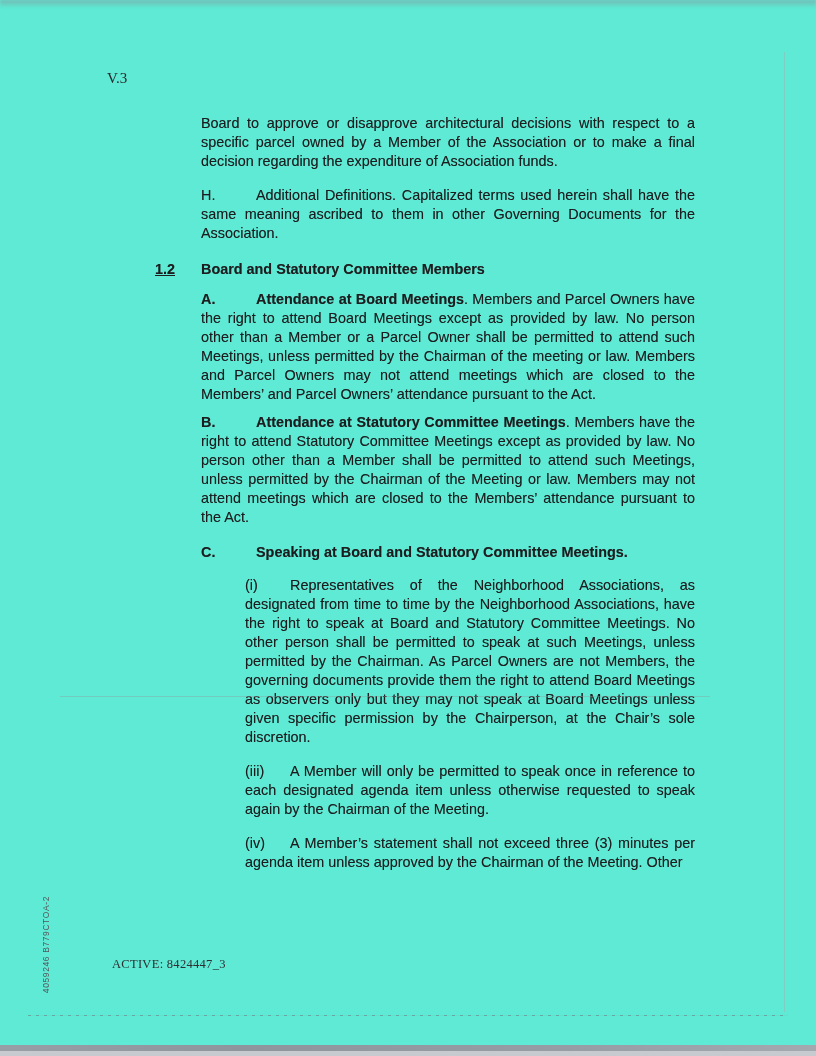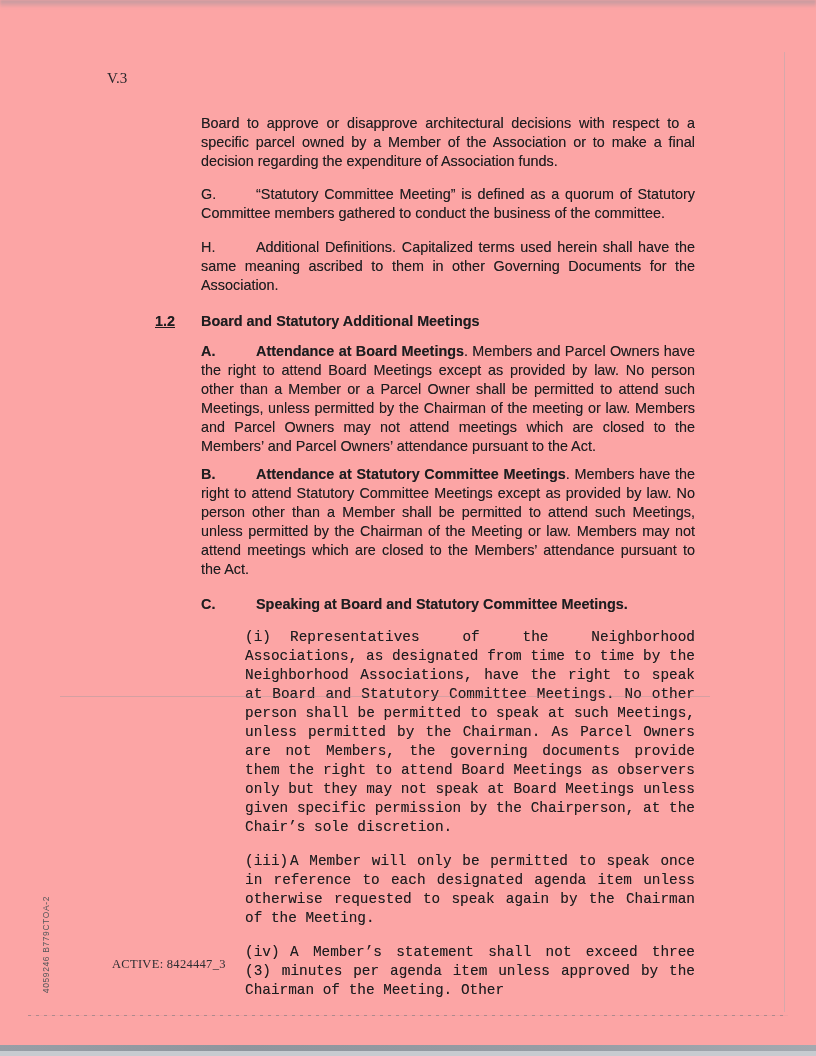--- a/index.html
+++ b/index.html
@@ -4,21 +4,21 @@
 <style>
   html,body { margin:0; padding:0; }
   body {
     width:816px; height:1056px;
     background:#fcfcfd;
     position:relative;
     overflow:hidden;
     font-family:"Liberation Sans", sans-serif;
     color:#1e1e20;
   }
-  .page { position:absolute; inset:0; background:#fca5a5; }
+  .page { position:absolute; inset:0; background:#5eead4; }
 
   
   .artifact-top {
     position:absolute; top:0; left:0; width:816px; height:8px;
     background:linear-gradient(to bottom, rgba(138,144,153,.55), rgba(138,144,153,0));
     filter:blur(1px);
   }
   .artifact-bottom-dark {
     position:absolute; top:1045px; left:0; width:816px; height:6px;
     background:linear-gradient(to right, #989ea6, #8f959d 30%, #979da5 70%, #a4a9b0);
@@ -71,47 +71,44 @@
     text-align:justify;
     color:#1d1d1f;
     text-shadow:0 0 .5px rgba(25,25,28,.45);
   }
   .content p { margin:0; }
   .b { font-weight:bold; }
   .lbl1 { display:inline-block; width:55px; }
   .lbl2 { display:inline-block; width:45px; }
   .section-heading { margin-left:-46px !important; font-weight:bold; }
   .secnum { display:inline-block; width:46px;text-decoration:underline; }
-  .items { margin-left:44px;font-family:Liberation Mono, monospace; }
+  .items { margin-left:44px; }
 </style>
 </head>
 <body>
 
 <div class="page">
 
   <div class="artifact-top"></div>
 
   <div class="version">V.3</div>
 
   <div class="content">
 
     <p>
       <span>Board to approve or disapprove architectural decisions with respect to a specific parcel owned by a Member of the Association or to make a final decision regarding the expenditure of Association funds.</span>
     </p>
 
-    <p style="margin-top:14px">
-      <span class="lbl1">G.</span><span>“Statutory Committee Meeting” is defined as a quorum of Statutory Committee members gathered to conduct the business of the committee.</span>
-    </p>
 
     <p style="margin-top:15px">
       <span class="lbl1">H.</span><span>Additional Definitions. Capitalized terms used herein shall have the same meaning ascribed to them in other Governing Documents for the Association.</span>
     </p>
 
     <p class="section-heading" style="margin-top:17px">
-      <span class="secnum">1.2</span><span>Board and Statutory Additional Meetings</span>
+      <span class="secnum">1.2</span><span>Board and Statutory Committee Members</span>
     </p>
 
     <p style="margin-top:11px">
       <span class="lbl1 b">A.</span><span class="b">Attendance at Board Meetings</span><span>. Members and Parcel Owners have the right to attend Board Meetings except as provided by law. No person other than a Member or a Parcel Owner shall be permitted to attend such Meetings, unless permitted by the Chairman of the meeting or law. Members and Parcel Owners may not attend meetings which are closed to the Members’ and Parcel Owners’ attendance pursuant to the Act.</span>
     </p>
 
     <p style="margin-top:9px">
       <span class="lbl1 b">B.</span><span class="b">Attendance at Statutory Committee Meetings</span><span>. Members have the right to attend Statutory Committee Meetings except as provided by law. No person other than a Member shall be permitted to attend such Meetings, unless permitted by the Chairman of the Meeting or law. Members may not attend meetings which are closed to the Members’ attendance pursuant to the Act.</span>
     </p>
 

